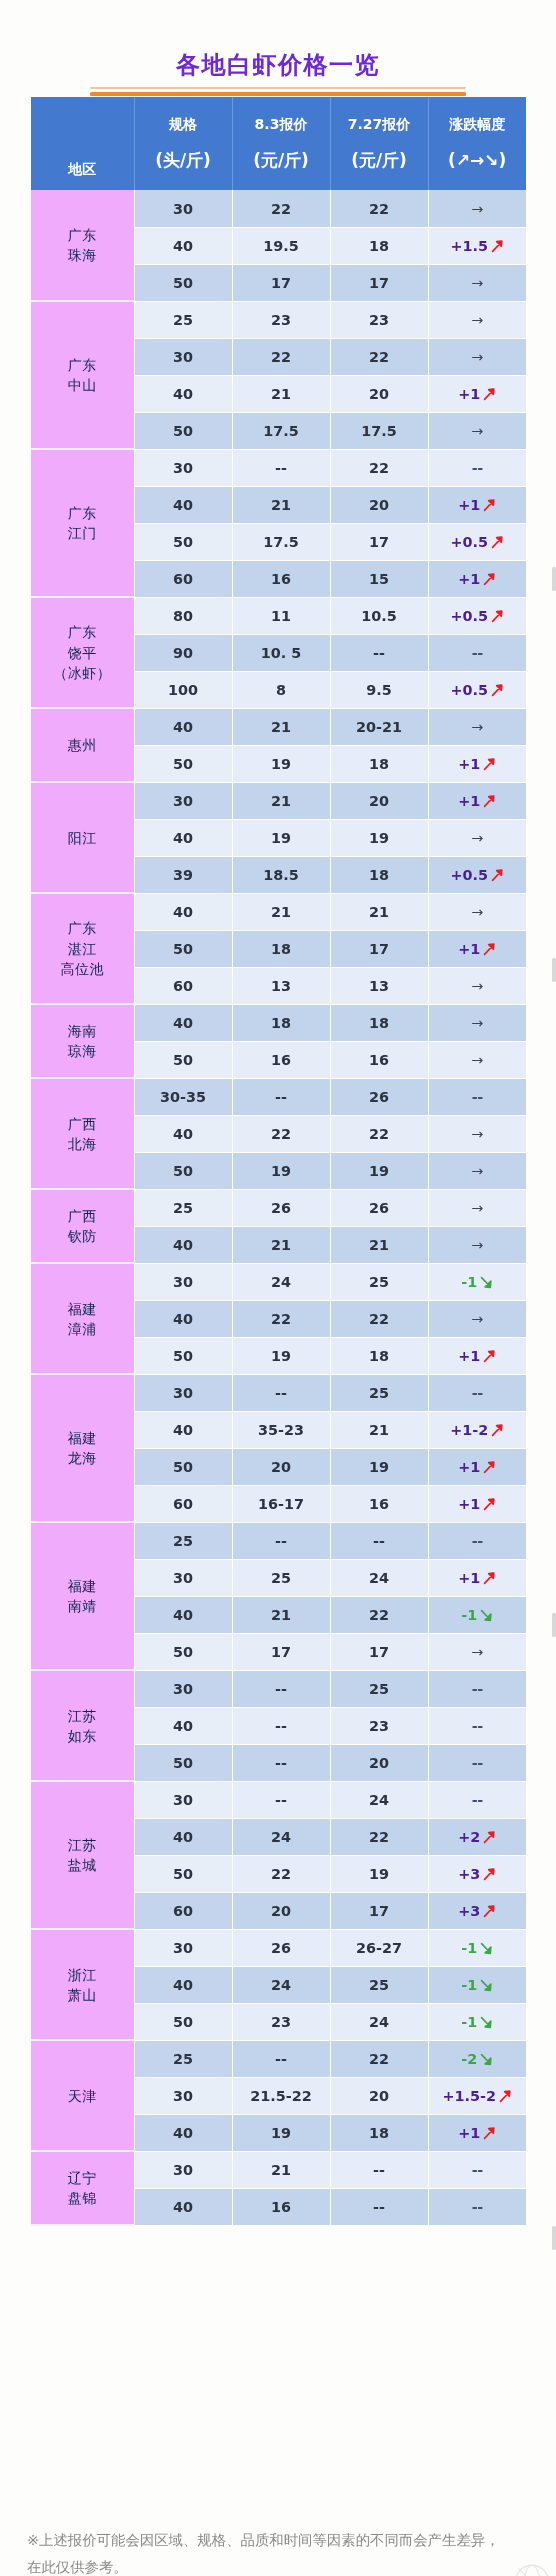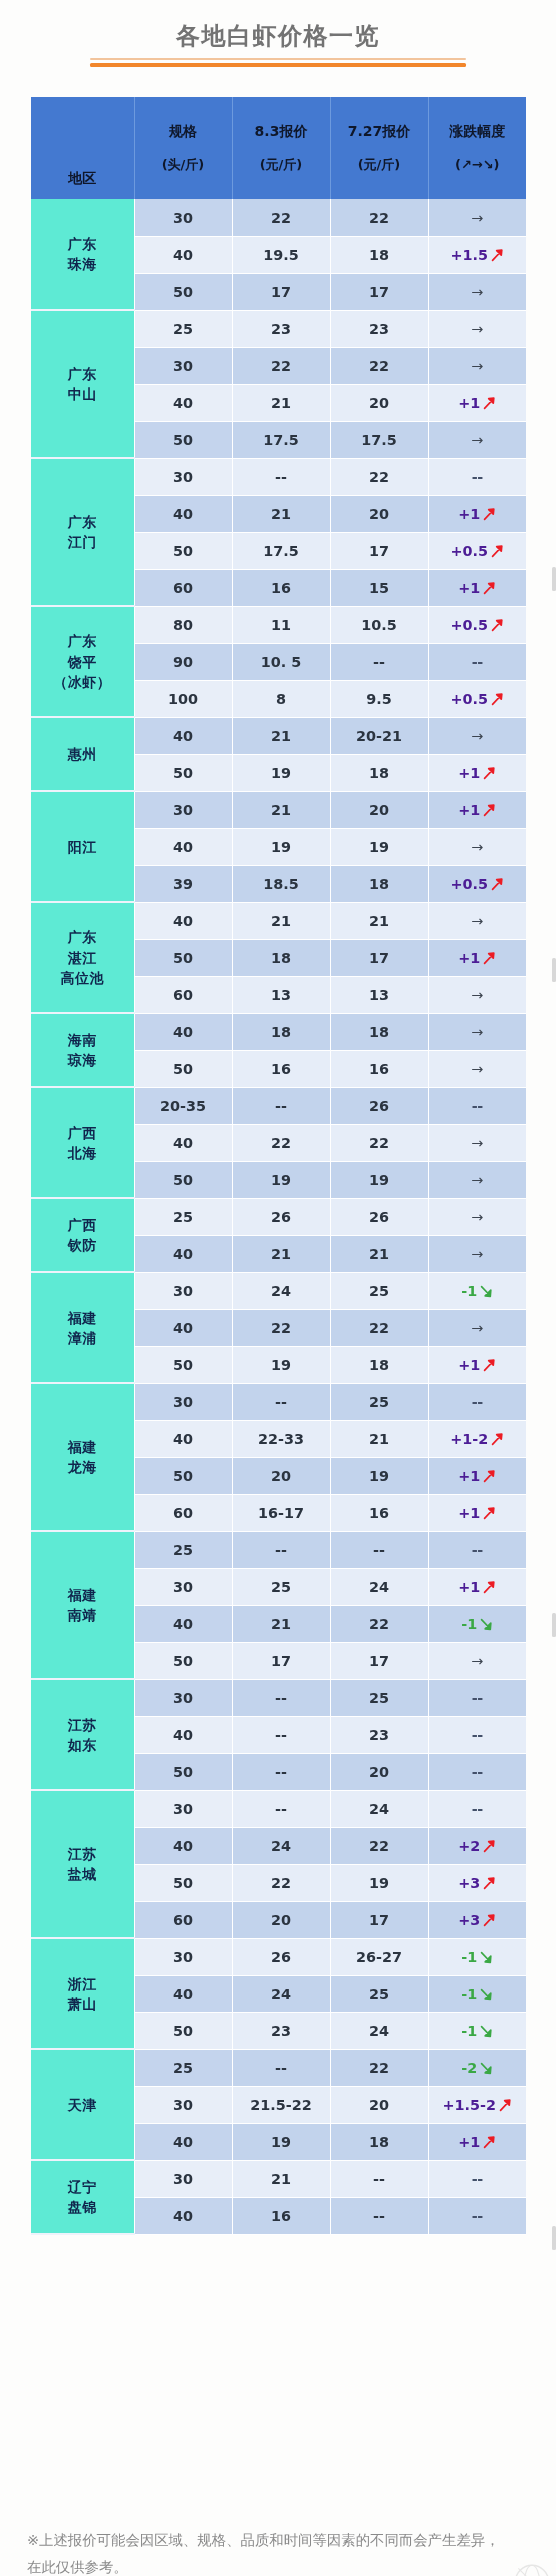--- a/index.html
+++ b/index.html
@@ -12,83 +12,84 @@
   }
   .page{position:relative;width:556px;height:2620px;background:#fdfdfc;}
 
   
   .title-wrap{
     position:absolute;left:0;top:20.6px;width:556px;
     text-align:center;
   }
   .title{
     display:inline-block;
-    color:#737373;
+    color:#6d28d9;
     font-size:24px;
     font-weight:bold;
     letter-spacing:1.5px;
     line-height:1.25;
     font-family:"DejaVu Sans","Liberation Sans",sans-serif;
+    margin-top:29px;
   }
   .title-rules{width:376px;margin:7.2px auto 0;}
   .rule-thin{height:2.1px;background:#f2c49c;border-radius:1px;}
   .rule-thick{height:3.6px;background:#f2862b;border-radius:1.5px;margin-top:3.6px;}
 
   
   .tbl{
     position:absolute;left:31px;top:97px;width:495px;
     border-collapse:collapse;
     table-layout:fixed;
   }
   .tbl col.c-region{width:103px;}
   .tbl col.c-spec{width:98px;}
   .tbl col.c-p1{width:98px;}
   .tbl col.c-p2{width:98px;}
   .tbl col.c-chg{width:98px;}
 
   thead th{
     background:#4479d0;
-    color:#0f172a;
+    color:#ffffff;
     font-size:14px;
     font-weight:bold;
-    padding:13px;
+    padding:4px;
     height:76px;
     vertical-align:middle;
     border-right:1px solid #6d9ade;
     font-family:"DejaVu Sans","Liberation Sans",sans-serif;
   }
   thead th:last-child{border-right:none;}
   thead th.h-region{
     vertical-align:bottom;
     padding-bottom:13.4px;
     margin-top:48px;
   }
   .hd-l1{display:block;line-height:1.15;}
-  .hd-l2{display:block;line-height:1.15;font-size:13px;margin-top:19px;}
+  .hd-l2{display:block;line-height:1.15;font-size:17px;margin-top:19px;}
 
   tbody tr{height:37px;}
   tbody td{
     padding:0;
     text-align:center;
     vertical-align:middle;
     font-size:14.4px;
     font-weight:bold;
     color:#2b3440;
     border-right:1.5px solid #ffffff;
     border-bottom:1.5px solid #ffffff;
     font-family:"DejaVu Sans","Liberation Sans",sans-serif;
   }
   tbody td:last-child{border-right:none;}
 
   
   td.region{
-    background:#5eead4;
+    background:#f0abfc;
     color:#10264d;
     font-size:14px;
-    font-weight:bold;
+    font-weight:normal;
     line-height:1.45;
     border-right:1.5px solid #ffffff;
     border-bottom:2.1px solid #eef3fb;
     letter-spacing:0.5px;
   }
   td.region .rl{display:block;}
 
   
   tr.r-a td.d{background:#c2d3ec;}
   tr.r-b td.d{background:#e6edf8;}
@@ -359,21 +360,21 @@
           <td class="d spec">50</td>
           <td class="d">16</td>
           <td class="d">16</td>
           <td class="d"><span class="flat">→</span></td>
         </tr>
         <tr class="r-a">
           <td class="region" rowspan="3">
             <span class="rl">广西</span>
             <span class="rl">北海</span>
           </td>
-          <td class="d spec">20-35</td>
+          <td class="d spec">30-35</td>
           <td class="d">--</td>
           <td class="d">26</td>
           <td class="d"><span class="dash">--</span></td>
         </tr>
         <tr class="r-b">
           <td class="d spec">40</td>
           <td class="d">22</td>
           <td class="d">22</td>
           <td class="d"><span class="flat">→</span></td>
         </tr>
@@ -430,21 +431,21 @@
             <span class="rl">福建</span>
             <span class="rl">龙海</span>
           </td>
           <td class="d spec">30</td>
           <td class="d">--</td>
           <td class="d">25</td>
           <td class="d"><span class="dash">--</span></td>
         </tr>
         <tr class="r-b">
           <td class="d spec">40</td>
-          <td class="d">22-33</td>
+          <td class="d">35-23</td>
           <td class="d">21</td>
           <td class="d"><span class="up">+1-2</span><svg class="arrowi" width="14.4" height="14.4" viewBox="0 0 28 28">
               <path d="M5 24 L21 7 M13 5 L23 4 L22 14 Z" stroke="#ec1c24" stroke-width="3.2" fill="#ec1c24" stroke-linecap="round" stroke-linejoin="round"></path>
             </svg></td>
         </tr>
         <tr class="r-a">
           <td class="d spec">50</td>
           <td class="d">20</td>
           <td class="d">19</td>
           <td class="d"><span class="up">+1</span><svg class="arrowi" width="14.4" height="14.4" viewBox="0 0 28 28">

